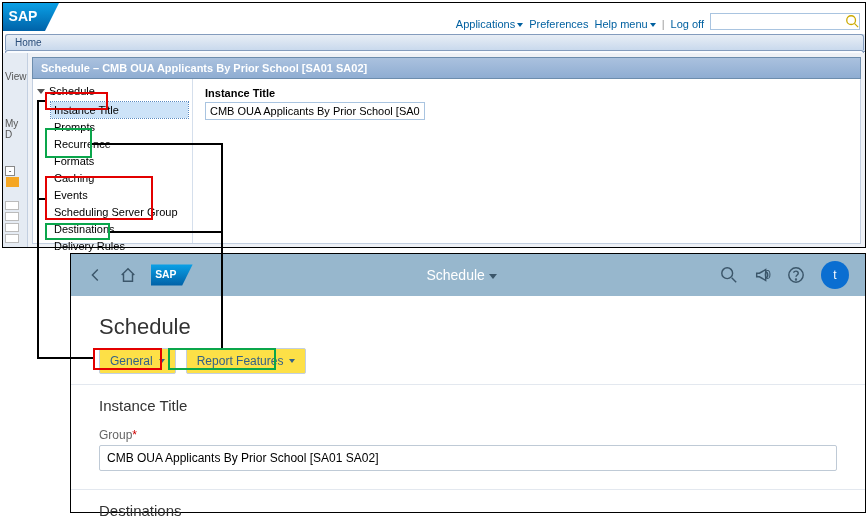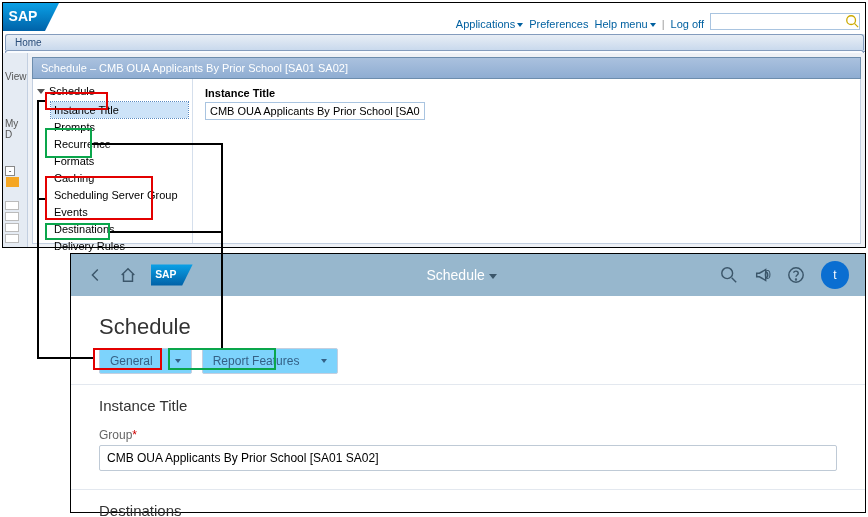--- a/index.html
+++ b/index.html
@@ -106,21 +106,21 @@
   .old-left-strip .orange { display:inline-block; width:13px;height:10px; background:#f5a623; margin-left:1px; vertical-align:middle;}
   
   .old-main {
     flex: 1;
     padding: 4px;
   }
   
   .old-panel-header {
     background: linear-gradient(#aac1de, #8fadd2);
     color: #fff;
-    font-weight: normal;
+    font-weight: bold;
     padding: 4px 8px;
     font-size: 11px;
     border: 1px solid #6d8dad;
   }
   
   .old-panel-body {
     background: #fff;
     border: 1px solid #c3cfe0;
     border-top: none;
     height: 165px;
@@ -202,28 +202,28 @@
     padding: 18px 28px 8px;
   }
   .new-page-title { font-size: 22px; color:#333; font-weight:400;}
   
   .new-tabs-row {
     padding: 0 28px 10px;
     display: flex;
     gap: 10px;
   }
   .new-tab-btn {
-    background:#7dd3fc;
+    background:#fde047;
     border:1px solid #c3cfe0;
     color:#346187;
     padding: 5px 10px;
     font-size:12px;
     cursor:pointer;
     border-radius:2px;
-    display:flex;align-items:center;gap:22px;
+    display:flex;align-items:center;gap:6px;
   }
   .new-tab-btn .caret {width:0;height:0;border-left:3.5px solid transparent;border-right:3.5px solid transparent;border-top:4.5px solid #346187;}
   
   .new-hr { border:none; border-top:1px solid #e3e8ef; margin:0 0 0 0;}
   
   .new-section { padding: 12px 28px 0; }
   .new-section-title { font-size:15px; color:#333; margin-bottom:14px;}
   .new-field-label { font-size:12px; color:#666; }
   .new-field-label .req { color:#c00; }
   .new-text-input {
@@ -302,22 +302,22 @@
         <div class="old-nav">
           <div class="tree-head">
             <span class="tree-caret"></span>
             <span>Schedule</span>
           </div>
           <div class="old-nav-item selected">Instance Title</div>
           <div class="old-nav-item">Prompts</div>
           <div class="old-nav-item">Recurrence</div>
           <div class="old-nav-item">Formats</div>
           <div class="old-nav-item">Caching</div>
+          <div class="old-nav-item">Events</div>
           <div class="old-nav-item">Scheduling Server Group</div>
-          <div class="old-nav-item">Events</div>
           <div class="old-nav-item">Destinations</div>
           <div class="old-nav-item">Delivery Rules</div>
         </div>
 
         <div class="old-form">
           <div class="old-form-label">Instance Title</div>
           <input class="old-form-input" value="CMB OUA Applicants By Prior School [SA01 SA02]" style="">
         </div>
 
       </div>

